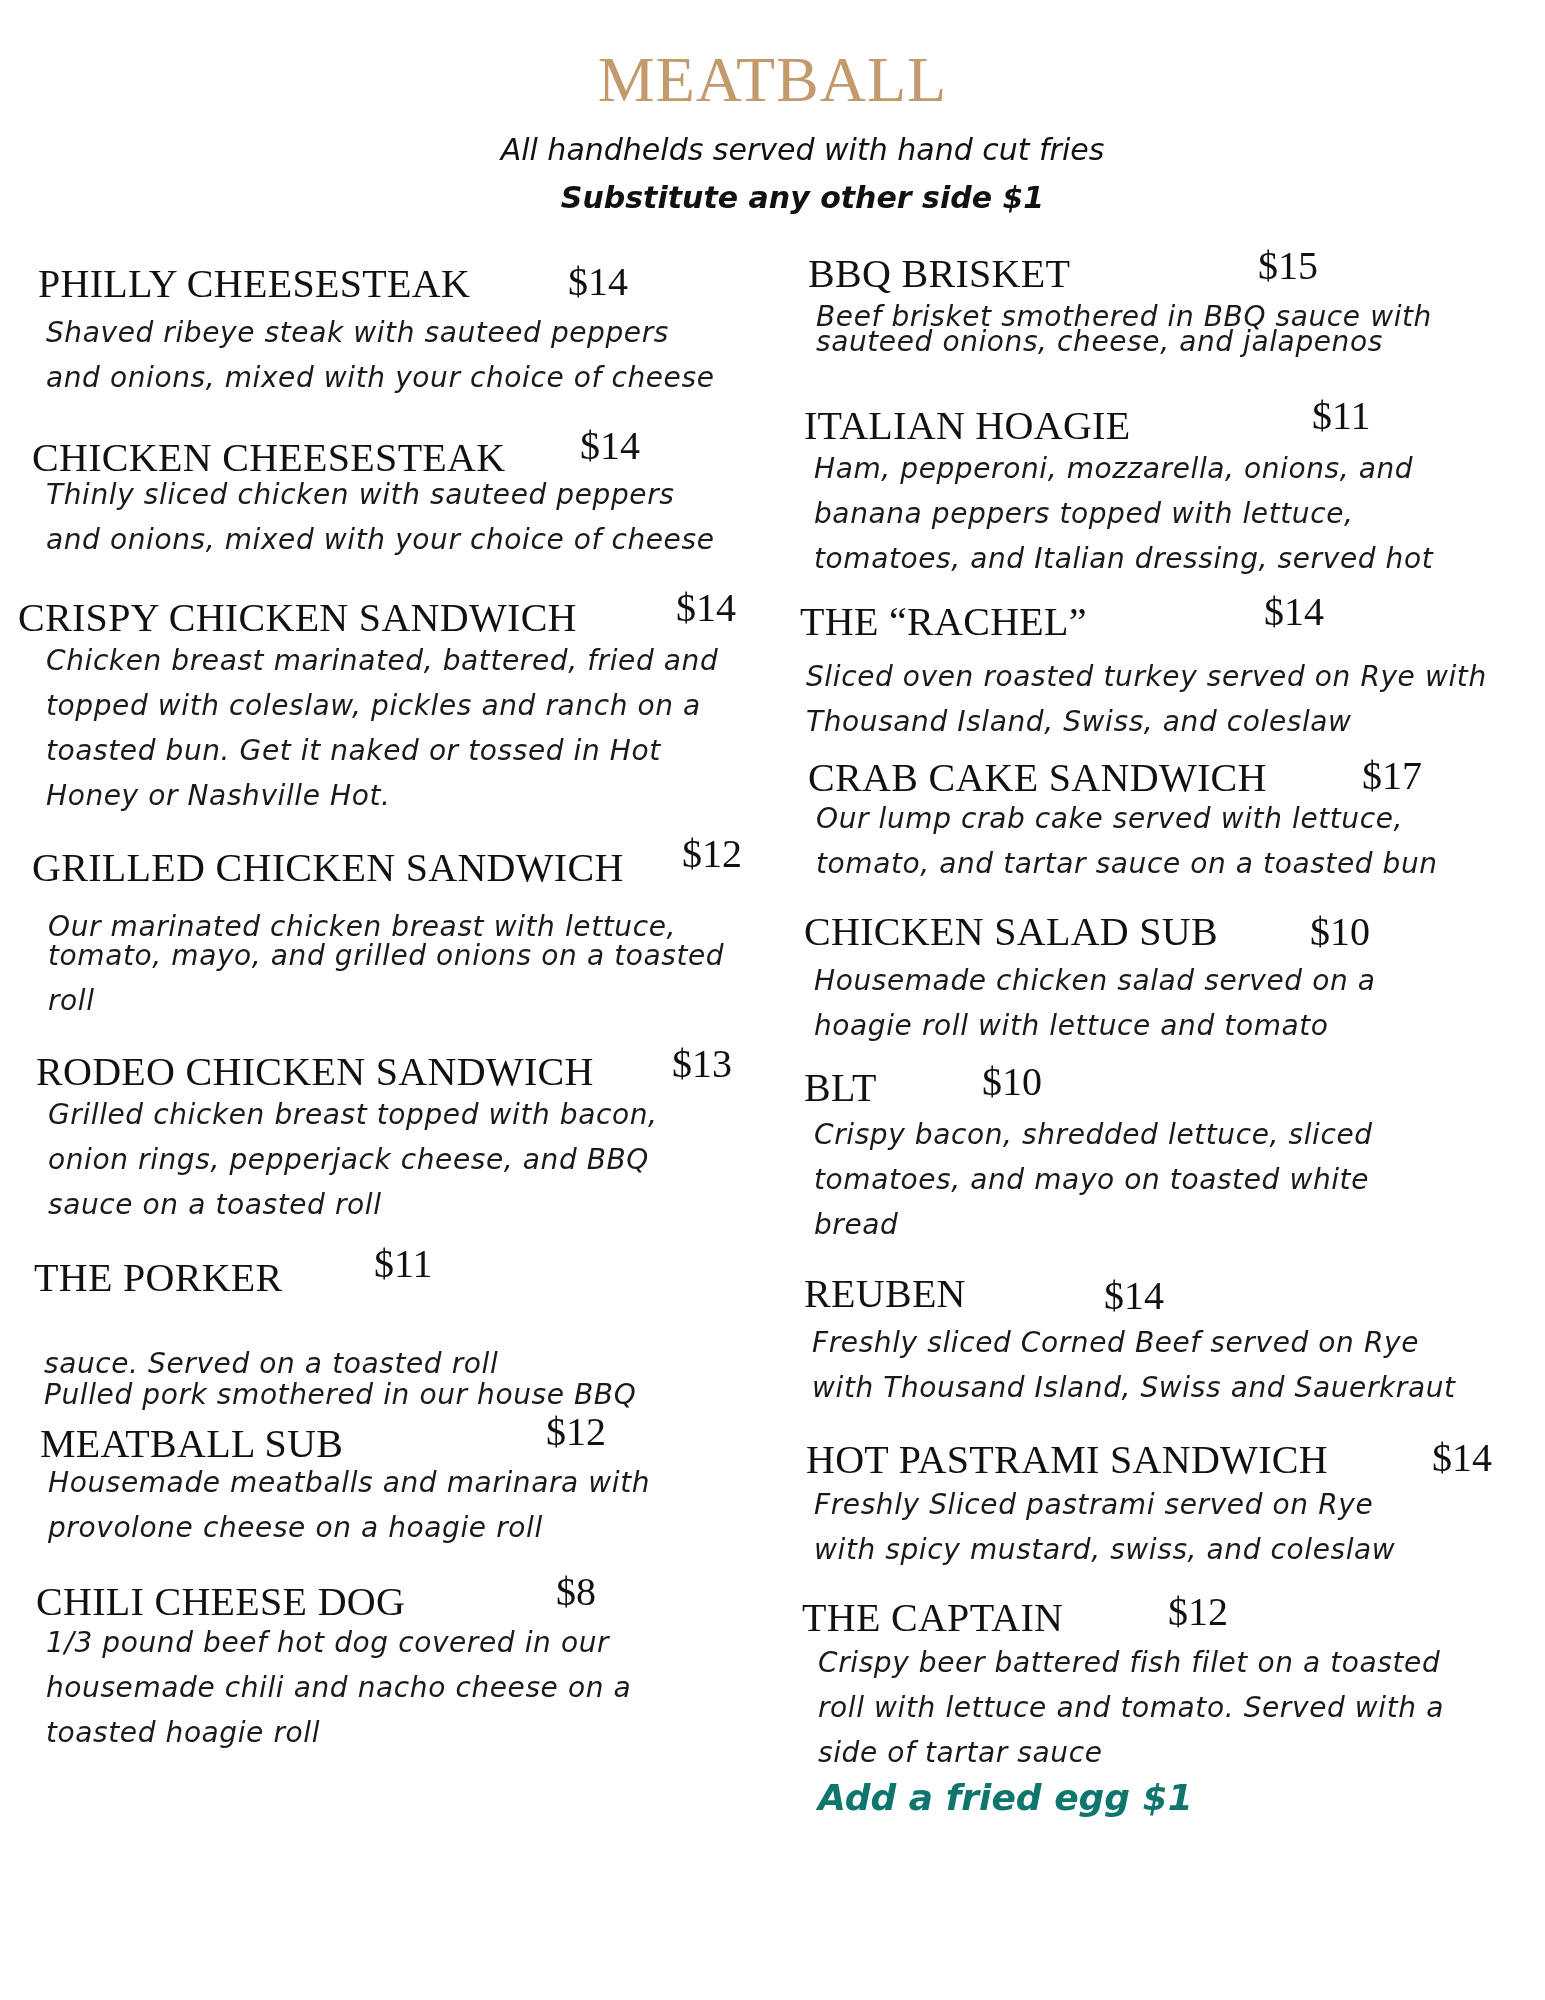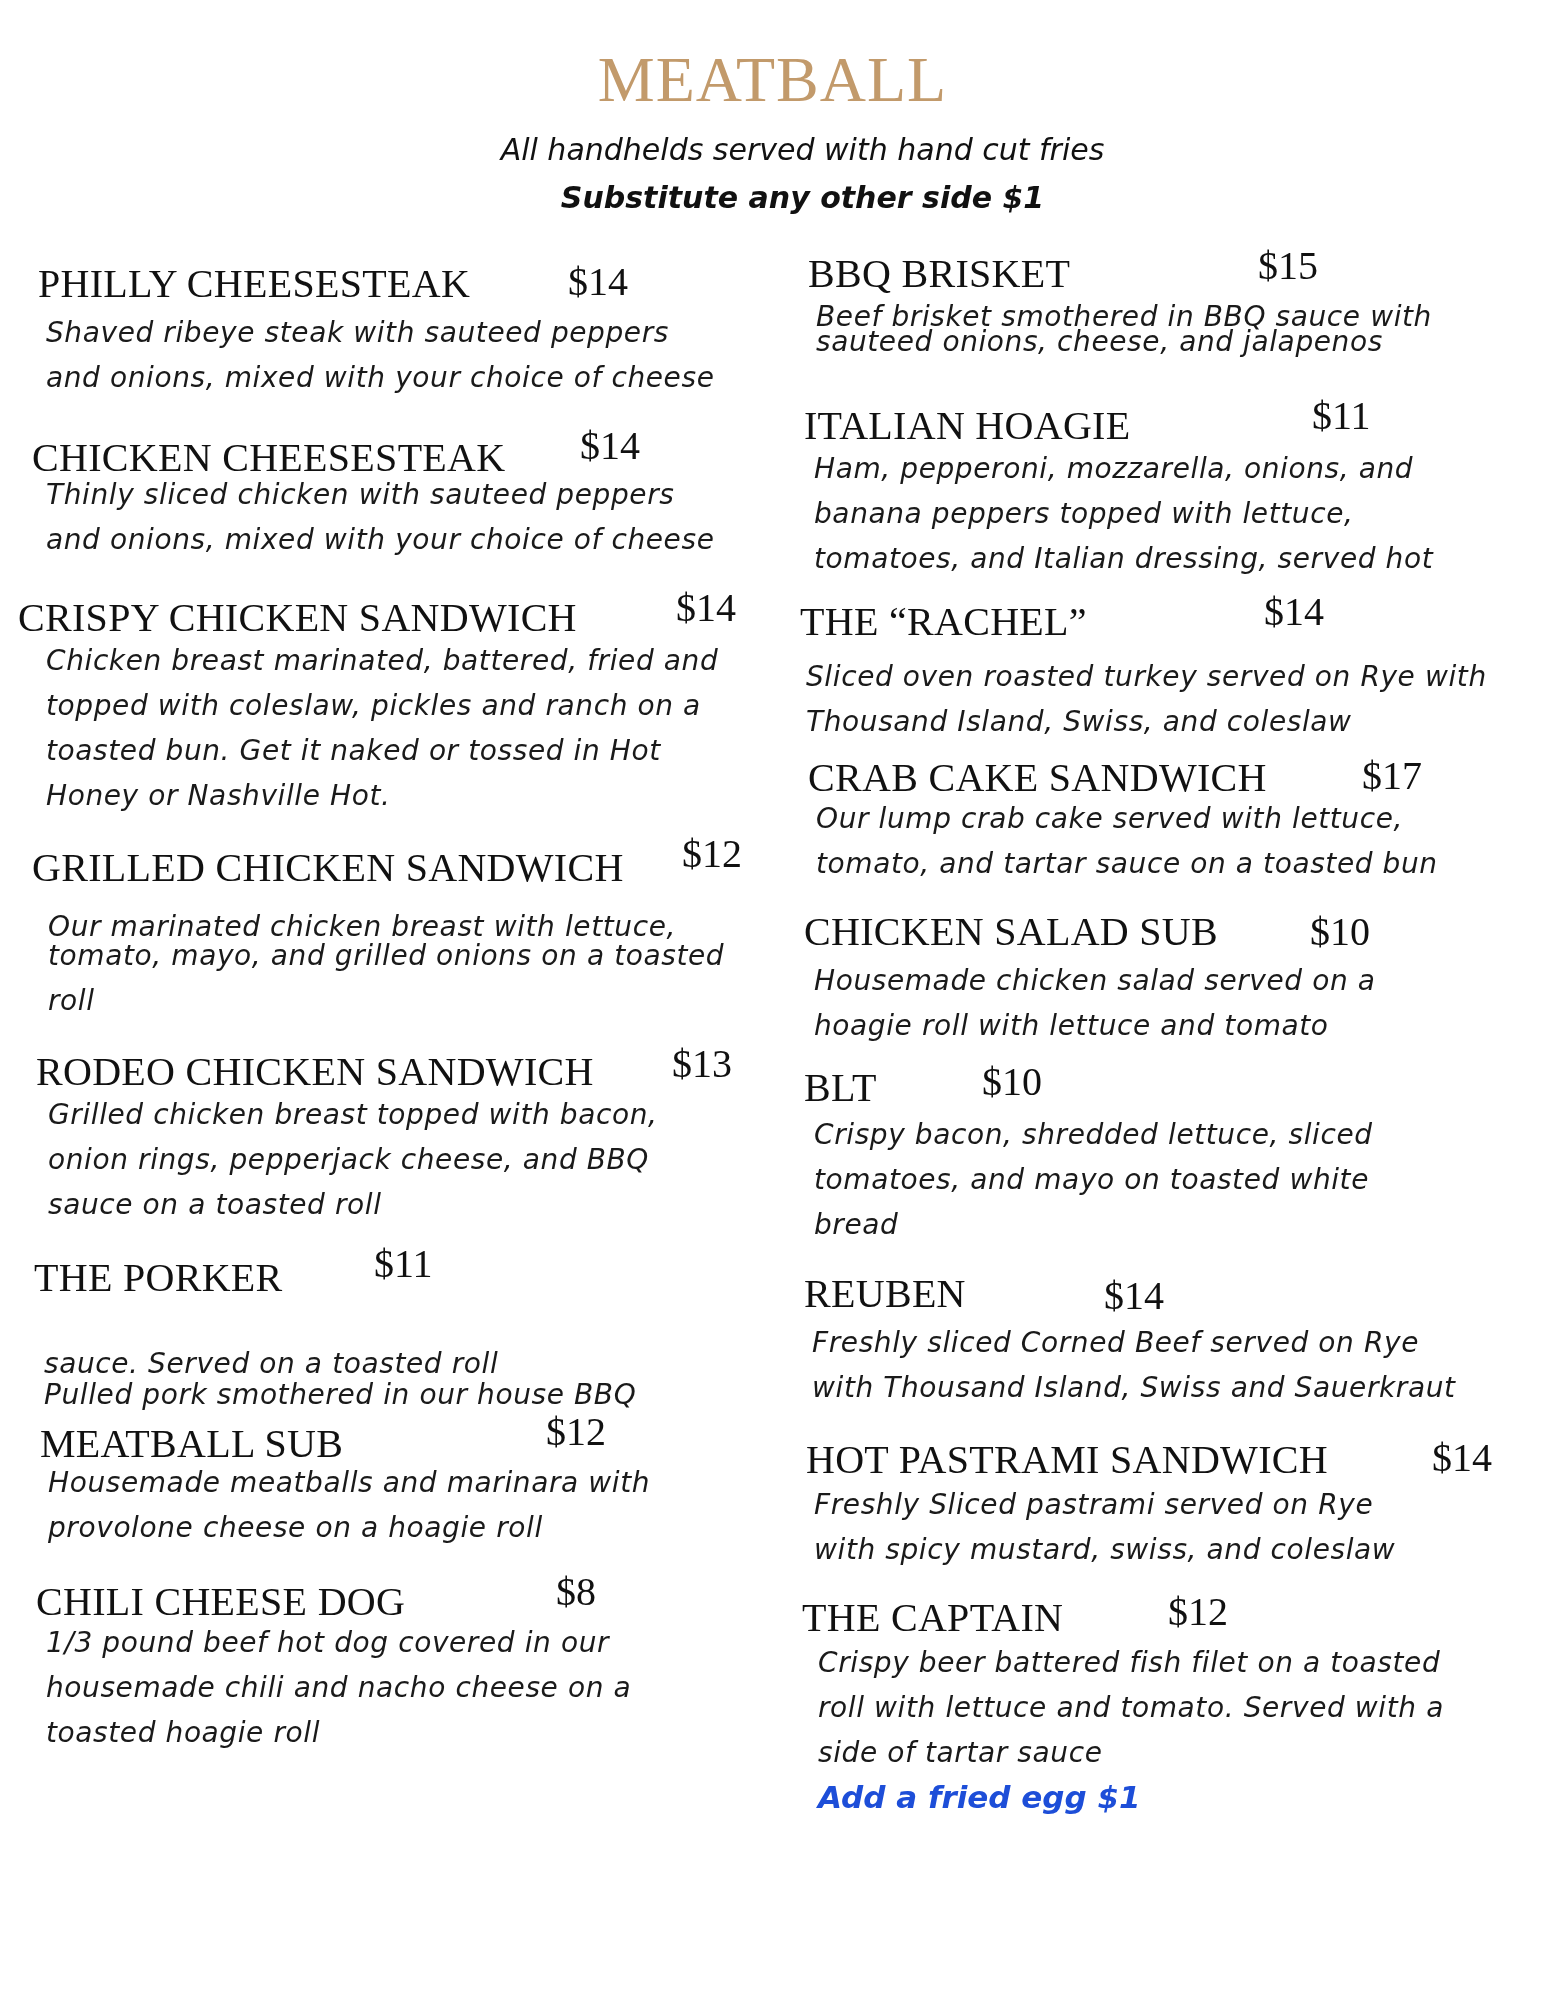--- a/index.html
+++ b/index.html
@@ -37,21 +37,21 @@
     }
     .desc {
       position: absolute; white-space: nowrap;
       font-family: "DejaVu Sans", sans-serif; font-style: italic;
       font-size: 28px; color: #1a1a1a; line-height: 45px;
       letter-spacing: 0.6px;
     }
     .addon {
       position: absolute; white-space: nowrap;
       font-family: "DejaVu Sans", sans-serif; font-style: italic; font-weight: bold;
-      font-size: 31px; color: #1d4ed8; line-height: 45px;
+      font-size: 36px; color: #0f766e; line-height: 45px;
     }
   </style>
 </head>
 <body>
 
 <div>
   <div class="title">MEATBALL</div>
   <div class="sub sub1">All handhelds served with hand cut fries</div>
   <div class="sub sub2">Substitute any other side  $1</div>
 

